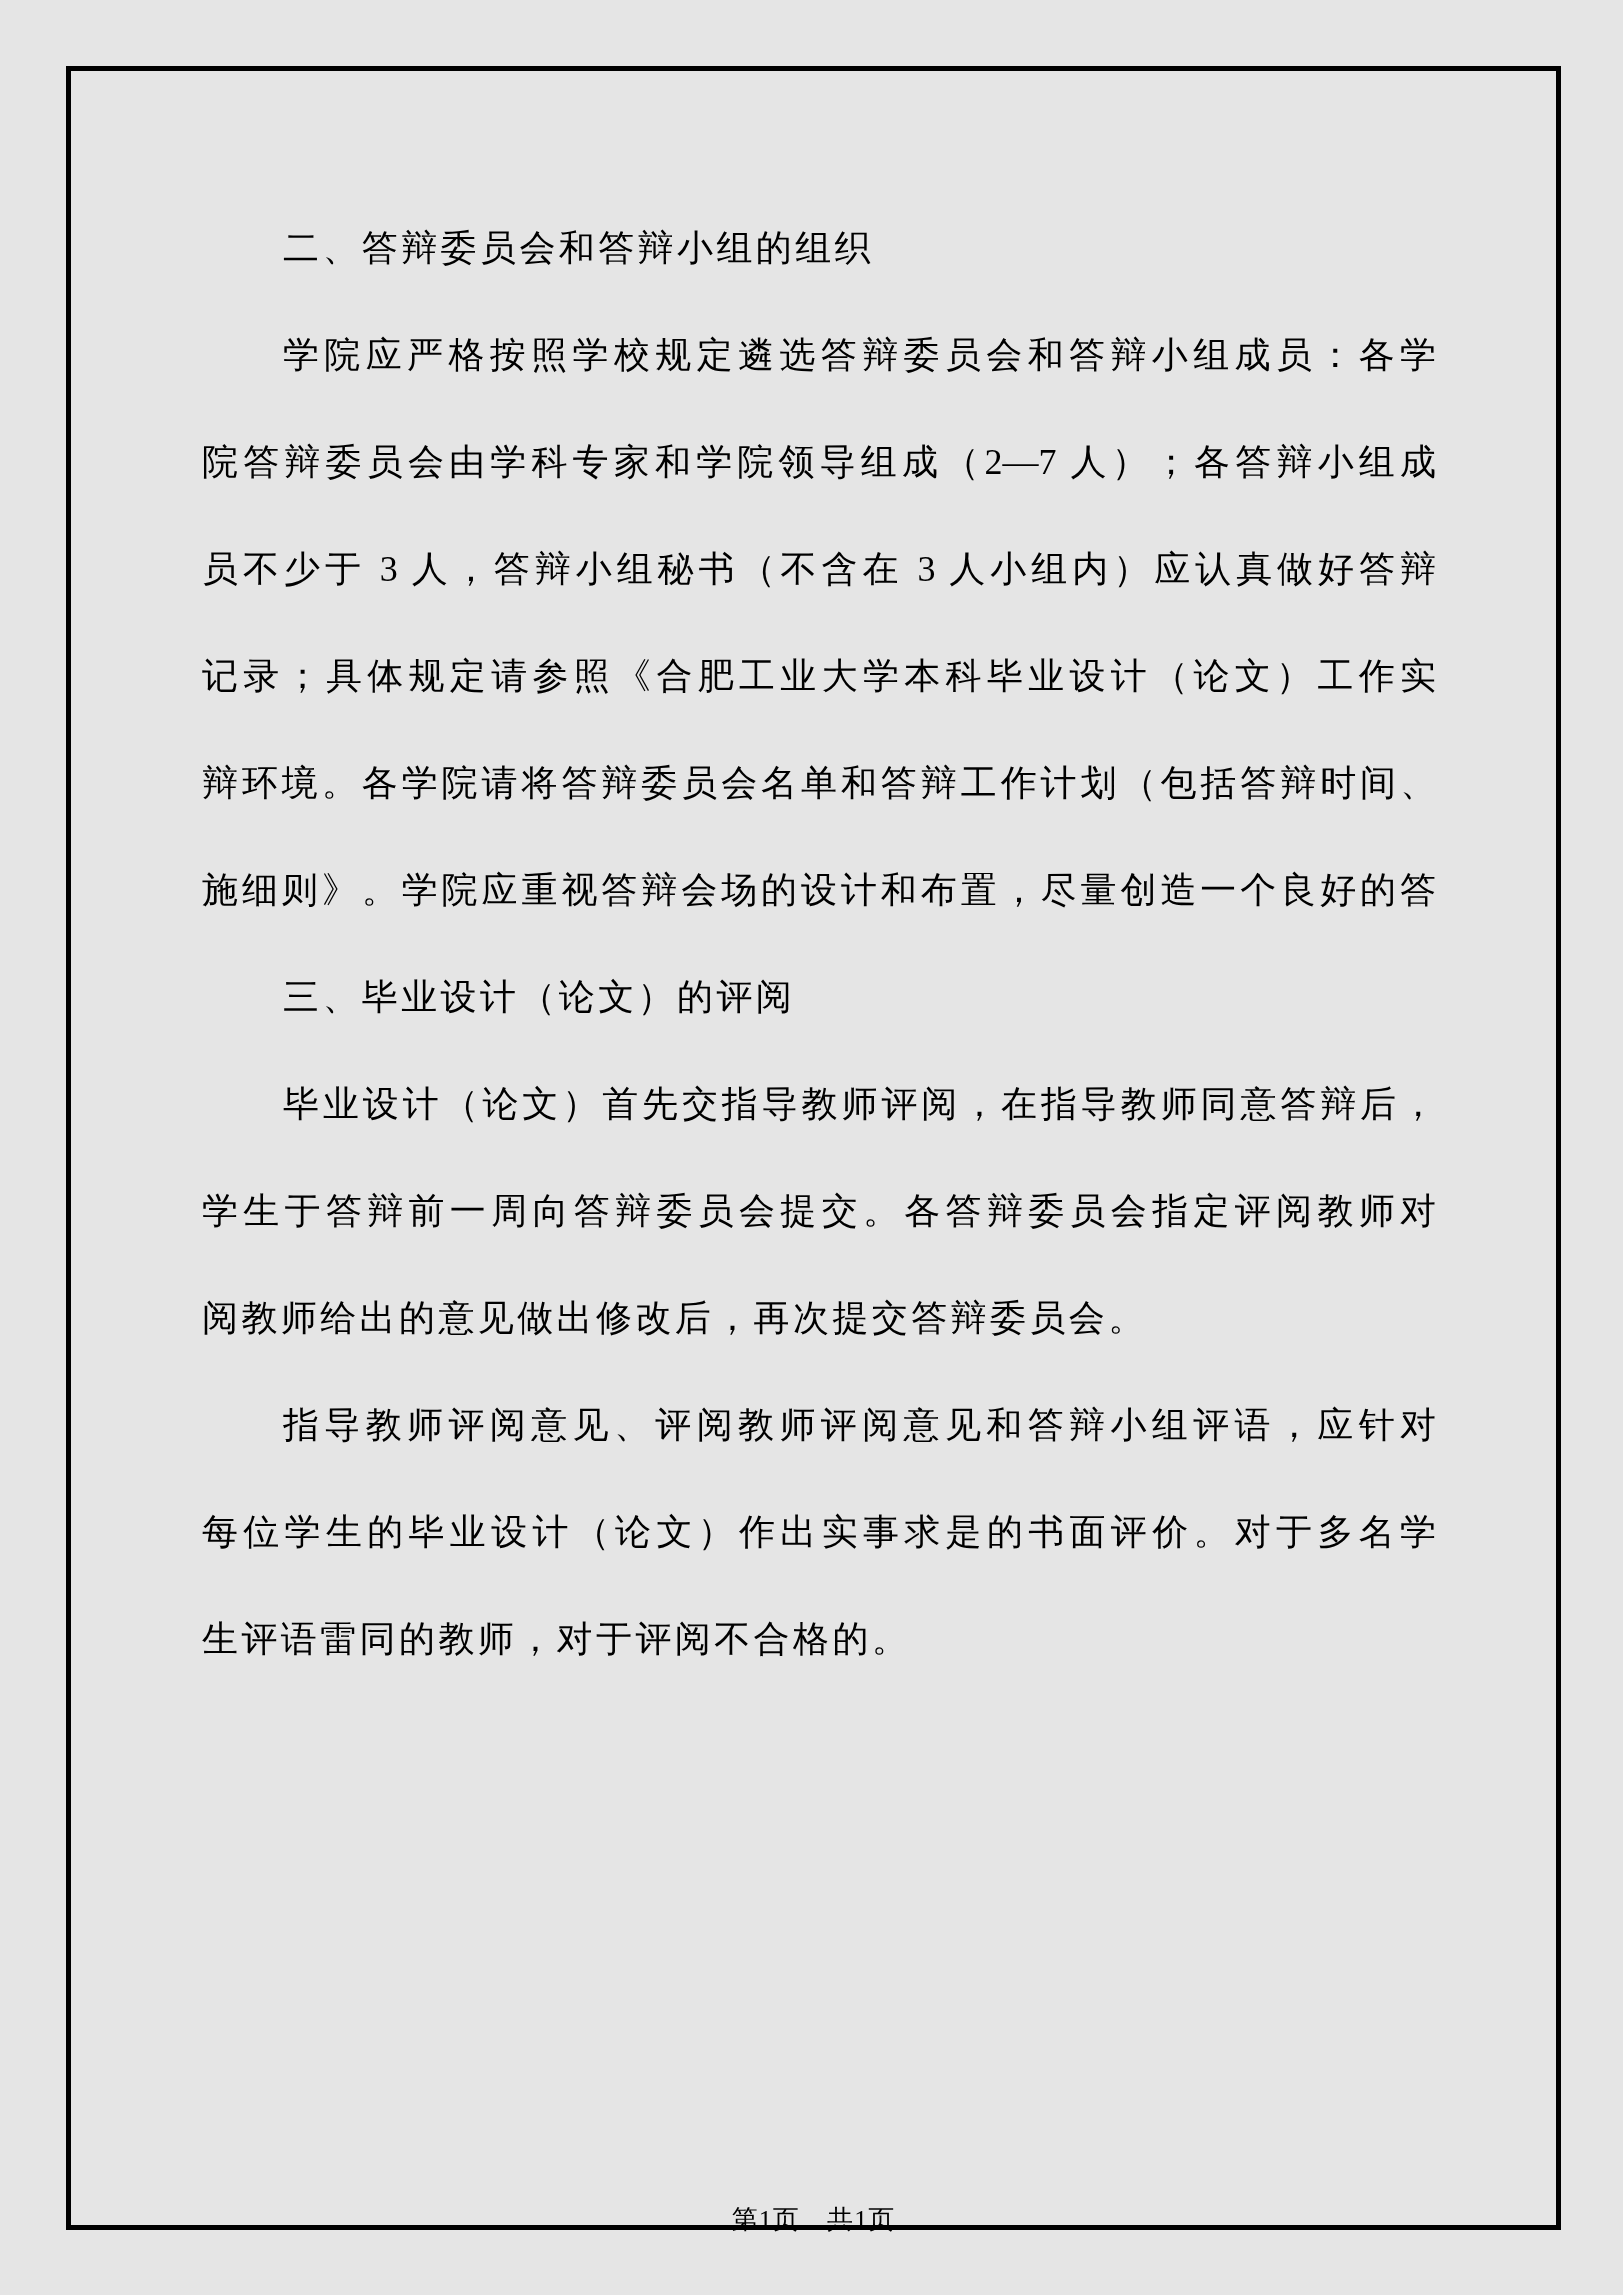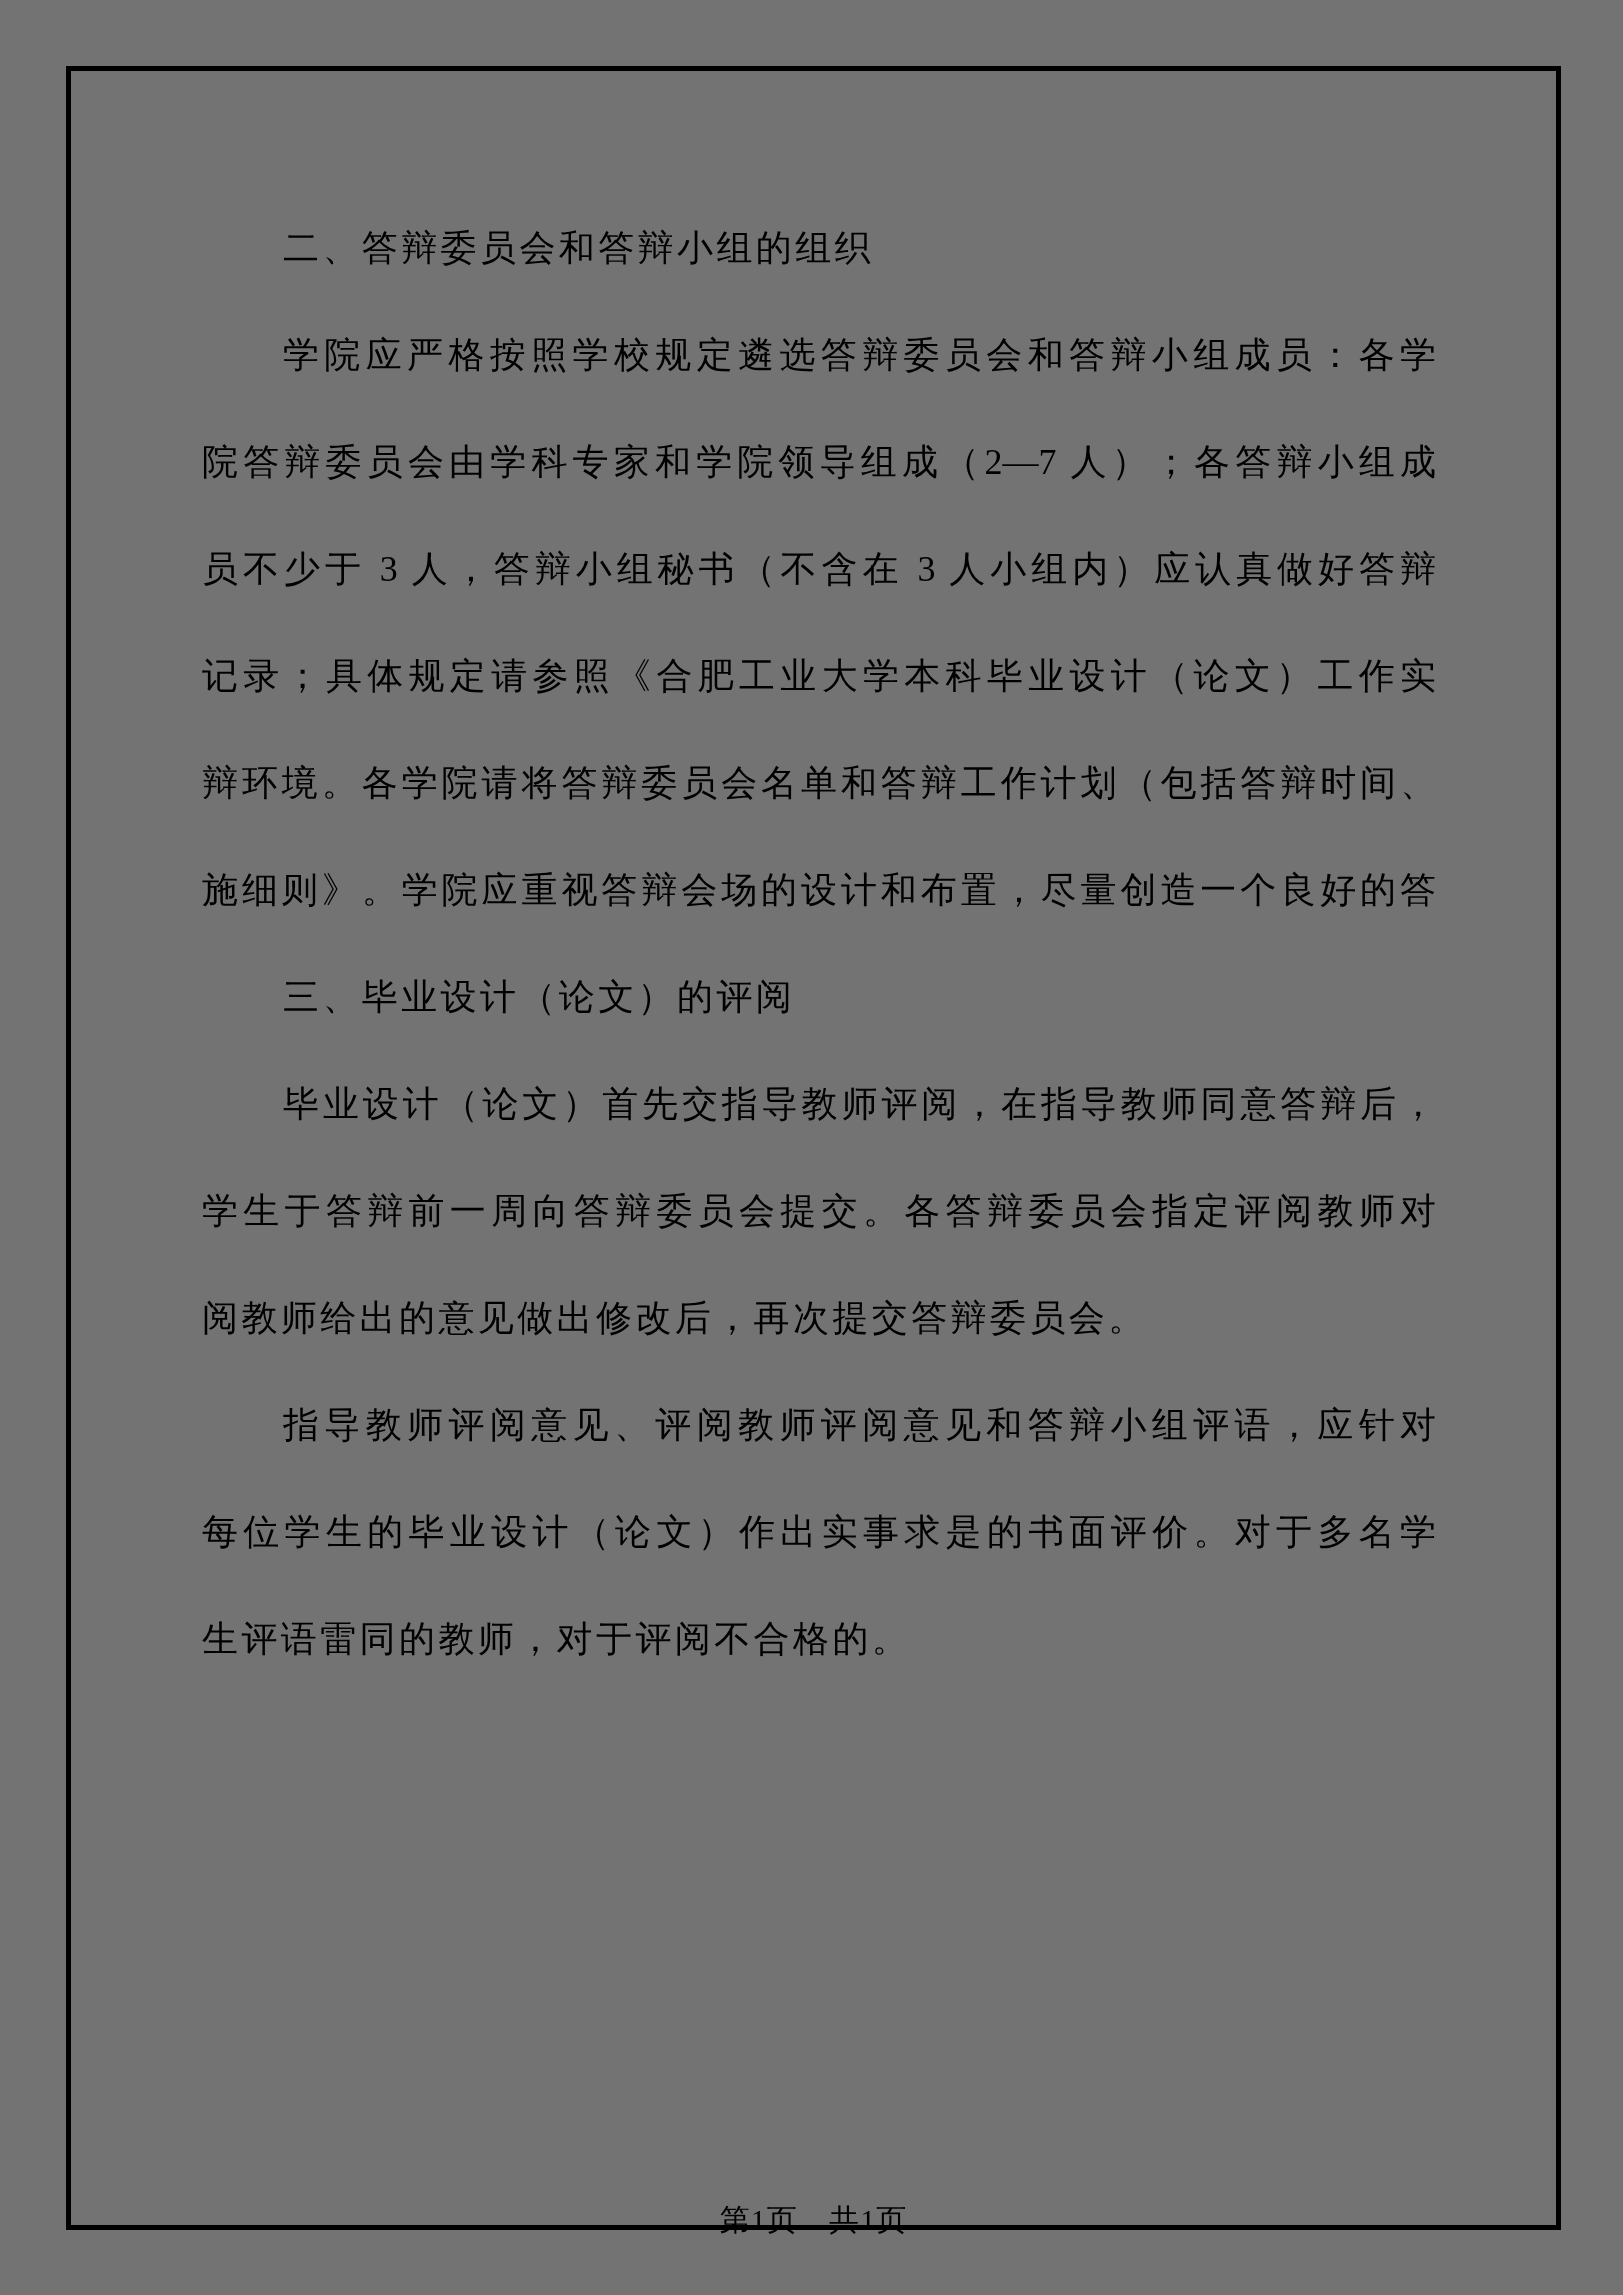--- a/index.html
+++ b/index.html
@@ -4,21 +4,21 @@
 <style>
   html, body {
     margin: 0;
     padding: 0;
     background: #ffffff;
   }
   .page {
     position: relative;
     width: 1623px;
     height: 2295px;
-    background: #737373;
+    background: #e5e5e5;
     color: #000000;
     font-family: "Liberation Serif", "DejaVu Serif", serif;
     overflow: hidden;
   }
   .frame {
     position: absolute;
     left: 66px;
     top: 66px;
     width: 1495px;
     height: 2164px;
@@ -51,21 +51,21 @@
     text-indent: 81px;
   }
   .footer {
     position: absolute;
     left: 0;
     top: 2126px;
     width: 100%;
     height: 45px;
     line-height: 45px;
     text-align: center;
-    font-size: 30px;
+    font-size: 26px;
     letter-spacing: 1.1px;
   }
 </style>
 </head>
 <body>
 
 <div class="page">
   <div class="frame">
     <div class="content">
       <div class="line indent">二、答辩委员会和答辩小组的组织</div>

